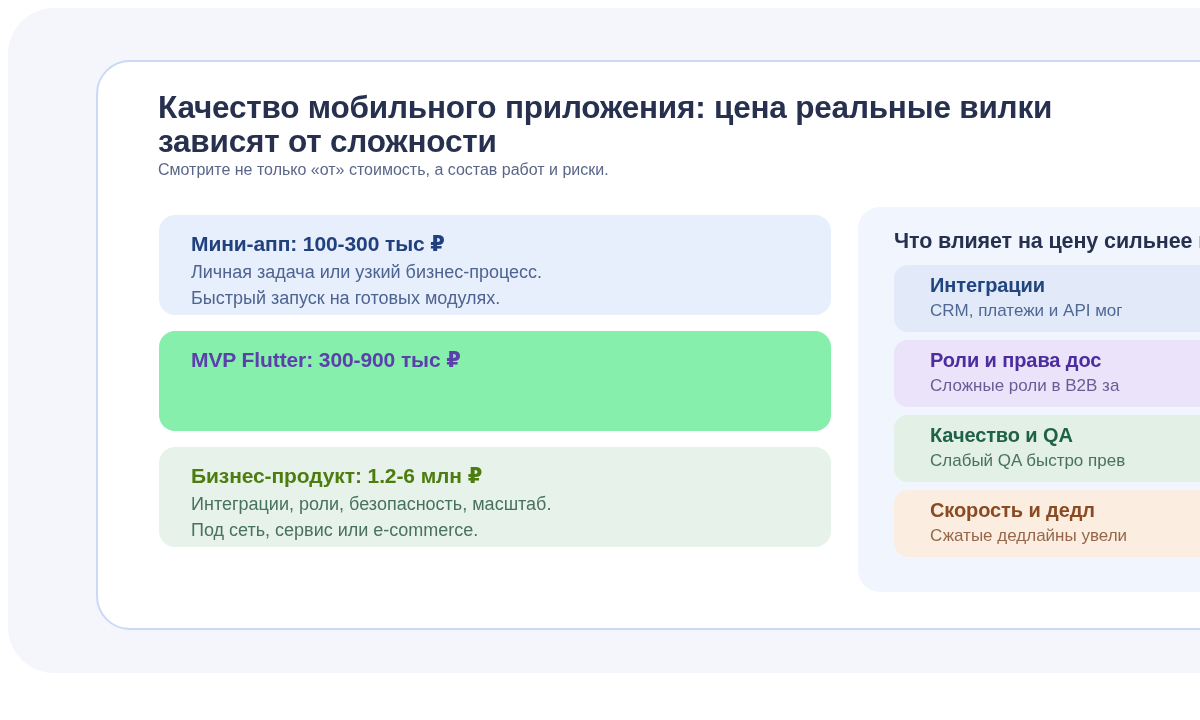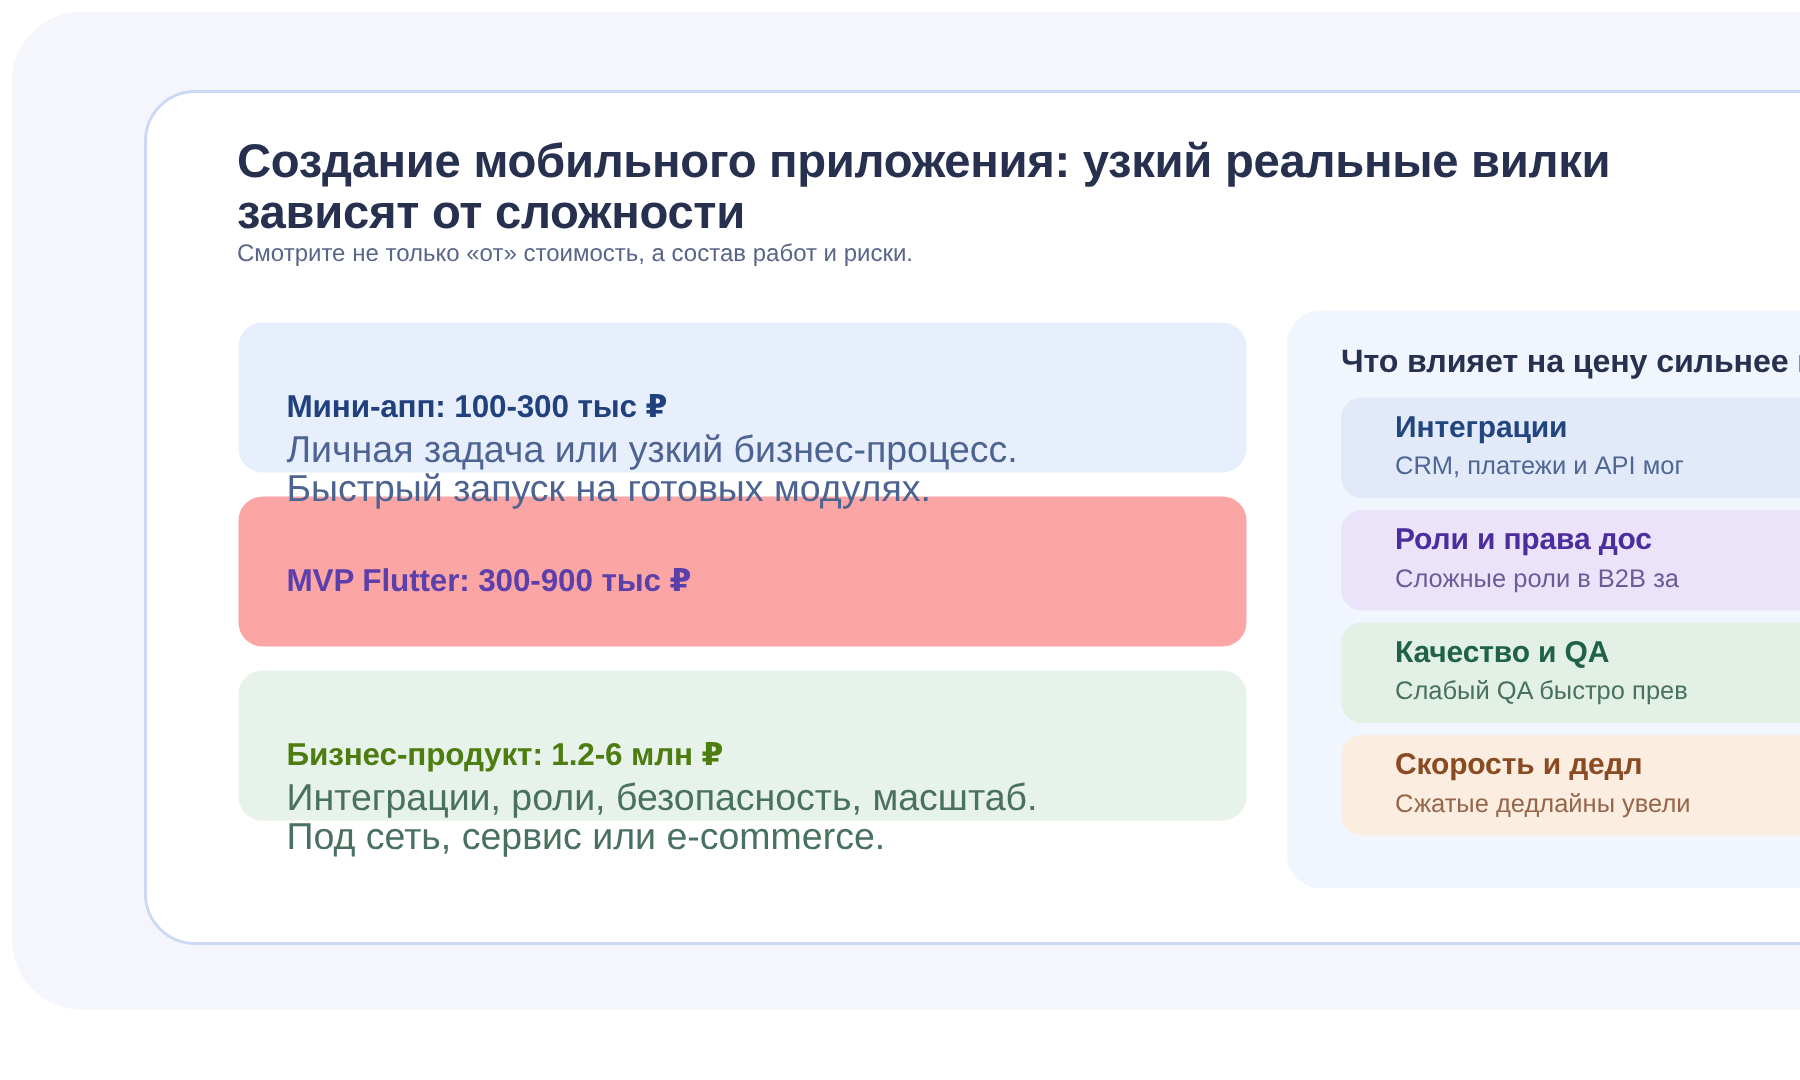--- a/index.html
+++ b/index.html
@@ -76,35 +76,34 @@
     padding: 14px 32px 16px 32px;
     margin-bottom: 16px;
     height: 100px;
   }
 
   .tier-title {
     font-size: 21px;
     font-weight: bold;
     line-height: 30px;
     letter-spacing: -0.1px;
-    margin-top: 28px;
   }
 
   .tier-desc {
-    font-size: 25px;
+    font-size: 18px;
     line-height: 26px;
     white-space: pre-line;
   }
 
   
   .t-blue   { background: #e8effc; }
   .t-blue   .tier-title { color: #20417e; }
   .t-blue   .tier-desc  { color: #4d6391; }
 
-  .t-purple { background: #fca5a5; }
+  .t-purple { background: #86efac; }
   .t-purple .tier-title { color: #5b3fab; }
   .t-purple .tier-desc  { color: #6a5c96; }
 
   .t-green  { background: #e6f2ea; }
   .t-green  .tier-title { color: #4d7c0f; }
   .t-green  .tier-desc  { color: #49715f; }
 
   
   .col-right {
     position: absolute;
@@ -164,21 +163,21 @@
   .f-orange { background: #fbeee0; }
   .f-orange .factor-title { color: #8a4b23; }
   .f-orange .factor-desc  { color: #97664a; }
 </style>
 </head>
 <body>
 
 <div class="stage">
   <div class="surface">
 
-    <h1 class="page-title">Создание мобильного приложения: узкий реальные вилки зависят от сложности</h1>
+    <h1 class="page-title">Качество мобильного приложения: цена реальные вилки зависят от сложности</h1>
 
     <p class="page-subtitle">Смотрите не только «от» стоимость, а состав работ и риски.</p>
 
     <div class="col-left">
 
       <div class="tier-card t-blue">
         <div class="tier-title">Мини-апп: 100-300 тыс ₽</div>
         <div class="tier-desc">Личная задача или узкий бизнес-процесс.
 Быстрый запуск на готовых модулях.</div>
       </div>

